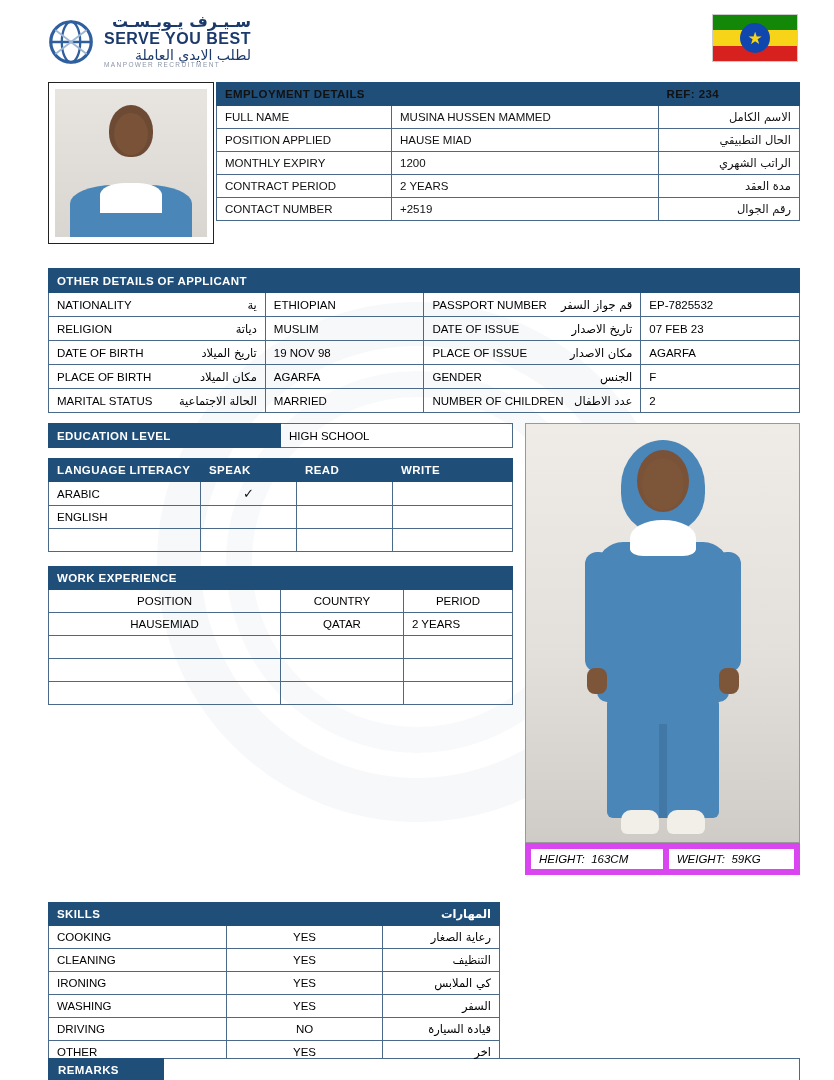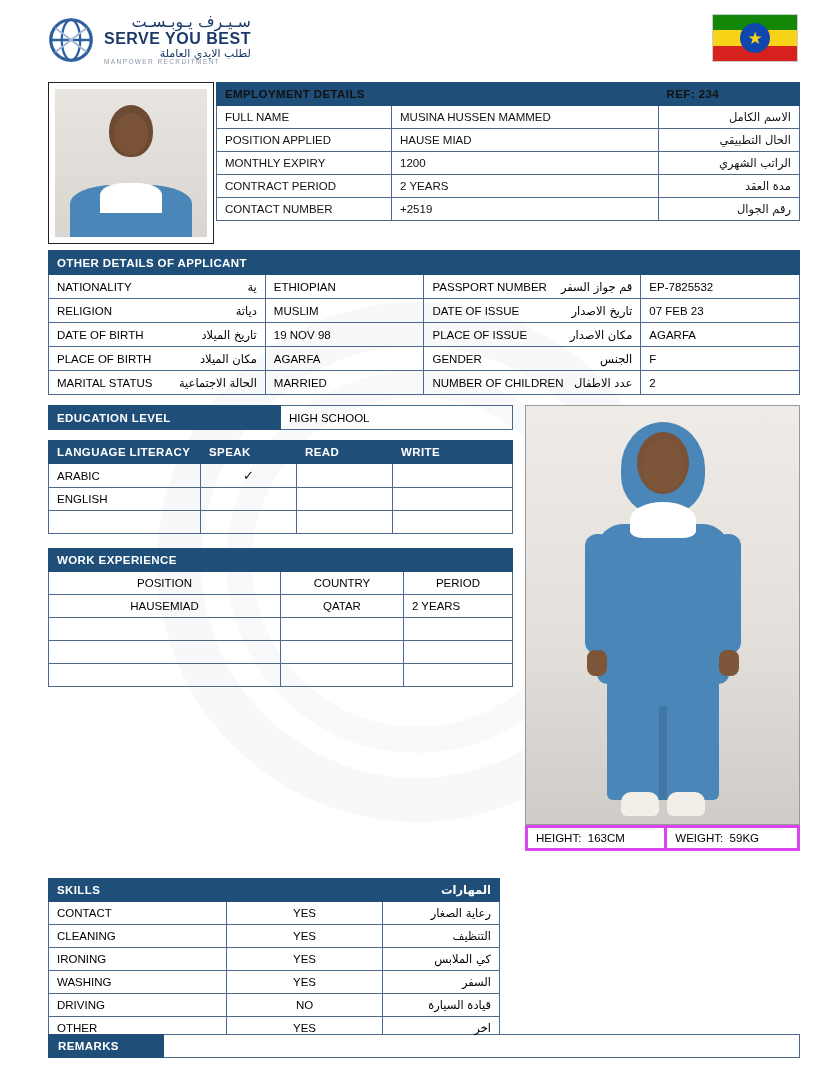--- a/index.html
+++ b/index.html
@@ -48,33 +48,33 @@
     justify-content: space-between;
     padding: 6px 22px 2px 34px;
     height: 74px;
   }
   .brand { display: flex; align-items: center; gap: 10px; }
   .brand-logo { width: 46px; height: 46px; }
   .brand-text { line-height: 1.05; }
   .brand-ar {
     color: #1b3a6b;
     font-size: 16px;
-    font-weight: normal;
+    font-weight: bold;
     text-align: right;
     letter-spacing: 1px;
   }
   .brand-en {
     color: #1b3a6b;
     font-size: 16px;
     font-weight: bold;
     letter-spacing: 0.5px;
   }
   .brand-ar2 {
     color: #1b3a6b;
-    font-size: 11px;
+    font-size: 14px;
     text-align: right;
   }
   .brand-sub {
     color: #8a96a8;
     font-size: 6.5px;
     letter-spacing: 1.4px;
   }
   .flag {
     width: 86px; height: 48px;
     position: relative;
@@ -127,21 +127,21 @@
     font-weight: bold;
     font-size: 11.5px;
     letter-spacing: 0.4px;
     padding: 5px 9px;
   }
   .bar-row td { border: 1px solid #1f4e79 !important; }
   .ar { font-family: "DejaVu Sans", sans-serif; direction: rtl; }
   .lbl { width: 175px; }
   .ref { text-align: left; }
 
-  .block { padding: 0 20px 0 34px; margin-top: 6px; }
+  .block { padding: 0 20px 0 34px; margin-top: 24px; }
 
   .details-table { width: 100%; font-size: 11.5px; }
   .details-table td { border: 1px solid #4b6a8a; padding: 4px 8px; height: 24px; }
   .details-table td.labelcell { width: 205px; }
   .details-table td.labelcell .inner { display: flex; justify-content: space-between; align-items: center; }
   .details-table td.valcell { width: 150px; }
 
   .mid { display: flex; gap: 12px; align-items: flex-start; padding: 0 20px 0 34px; margin-top: 10px; }
   .mid-left { width: 465px; flex: 0 0 auto; }
   .mid-right { flex: 1 1 auto; }
@@ -171,21 +171,21 @@
   .f-legs { position:absolute; left:50%; top:272px; transform:translateX(-50%); width:112px; height:122px; background:#4a86b8; border-radius:8px 8px 6px 6px; z-index:1; }
   .f-gap { position:absolute; left:50%; top:300px; transform:translateX(-50%); width:8px; height:94px; background:rgba(0,0,0,0.10); z-index:2; }
   .f-shoe-l { position:absolute; left:calc(50% - 42px); top:386px; width:38px; height:24px; background:#f2efe9; border-radius:10px 10px 6px 6px; z-index:3; }
   .f-shoe-r { position:absolute; left:calc(50% + 4px); top:386px; width:38px; height:24px; background:#f2efe9; border-radius:10px 10px 6px 6px; z-index:3; }
   .f-arm-l { position:absolute; left:calc(50% - 78px); top:128px; width:26px; height:120px; background:#4a86b8; border-radius:12px; z-index:1; }
   .f-arm-r { position:absolute; left:calc(50% + 52px); top:128px; width:26px; height:120px; background:#4a86b8; border-radius:12px; z-index:1; }
   .f-hand-l { position:absolute; left:calc(50% - 76px); top:244px; width:20px; height:26px; background:#7d5539; border-radius:8px; z-index:2; }
   .f-hand-r { position:absolute; left:calc(50% + 56px); top:244px; width:20px; height:26px; background:#7d5539; border-radius:8px; z-index:2; }
 
   .hw-table { width: 100%; font-size: 11.5px; margin-top: 0; }
-  .hw-table td { border: 3px solid #d946ef; padding: 4px 8px; height: 16px; }
+  .hw-table td { border: 6px solid #d946ef; padding: 4px 8px; height: 16px; font-style: italic; }
   .remarks-bar { width: 100%; }
   .remarks-bar td { border: 1px solid #1f4e79; }
   .remarks-bar td.blank { background: #fff; border: 1px solid #4b6a8a; }
   .tick { color: #111; font-size: 13px; }
 </style>
 </head>
 <body>
 
 <div class="page">
   <div class="watermark"></div>
@@ -468,21 +468,21 @@
 
     <div class="block" style="margin-top:12px; padding-right:320px;">
       <table class="skills-table">
         <tbody>
             <tr>
           <td class="bar" style="width:178px">SKILLS</td>
           <td class="bar" style="width:156px"></td>
           <td class="bar ar">المهارات</td>
         </tr>
         <tr>
-          <td>CONTACT</td>
+          <td>COOKING</td>
           <td class="center">YES</td>
           <td class="ar">رعاية الصغار</td>
         </tr>
         <tr>
           <td>CLEANING</td>
           <td class="center">YES</td>
           <td class="ar">التنظيف</td>
         </tr>
         <tr>
           <td>IRONING</td>

